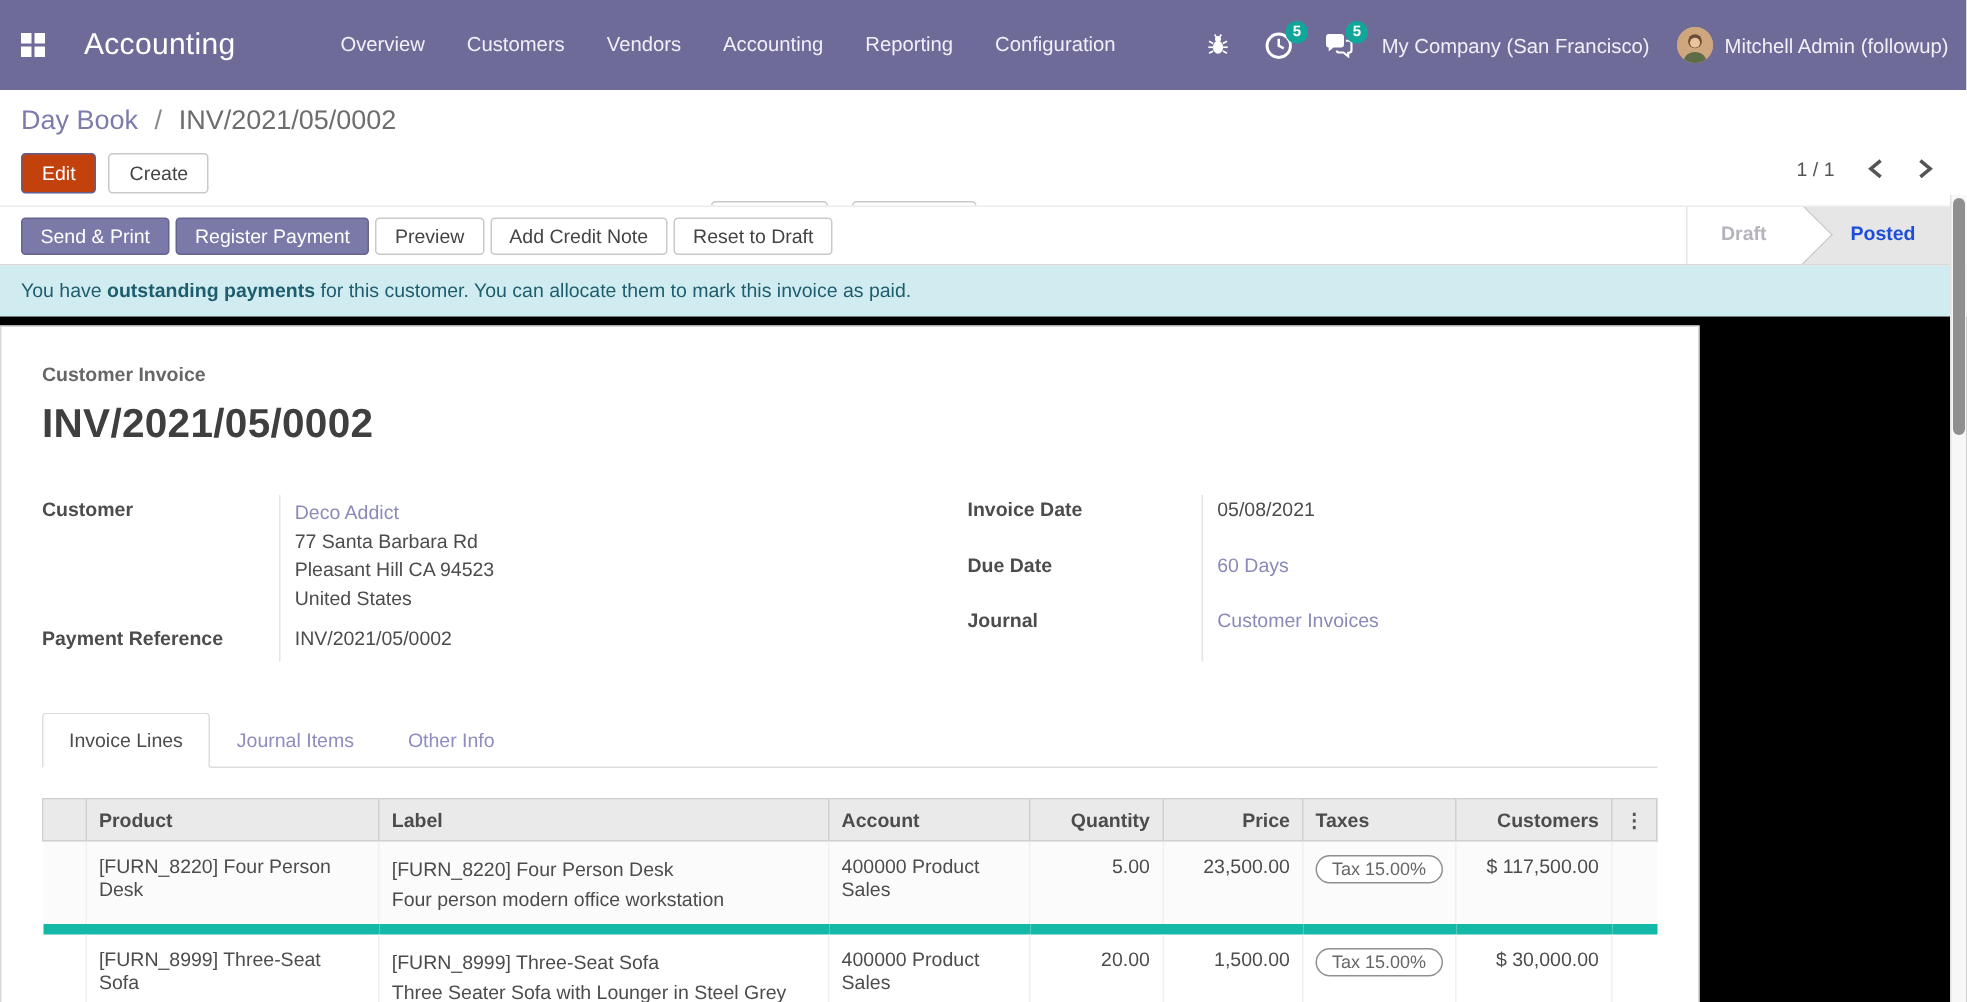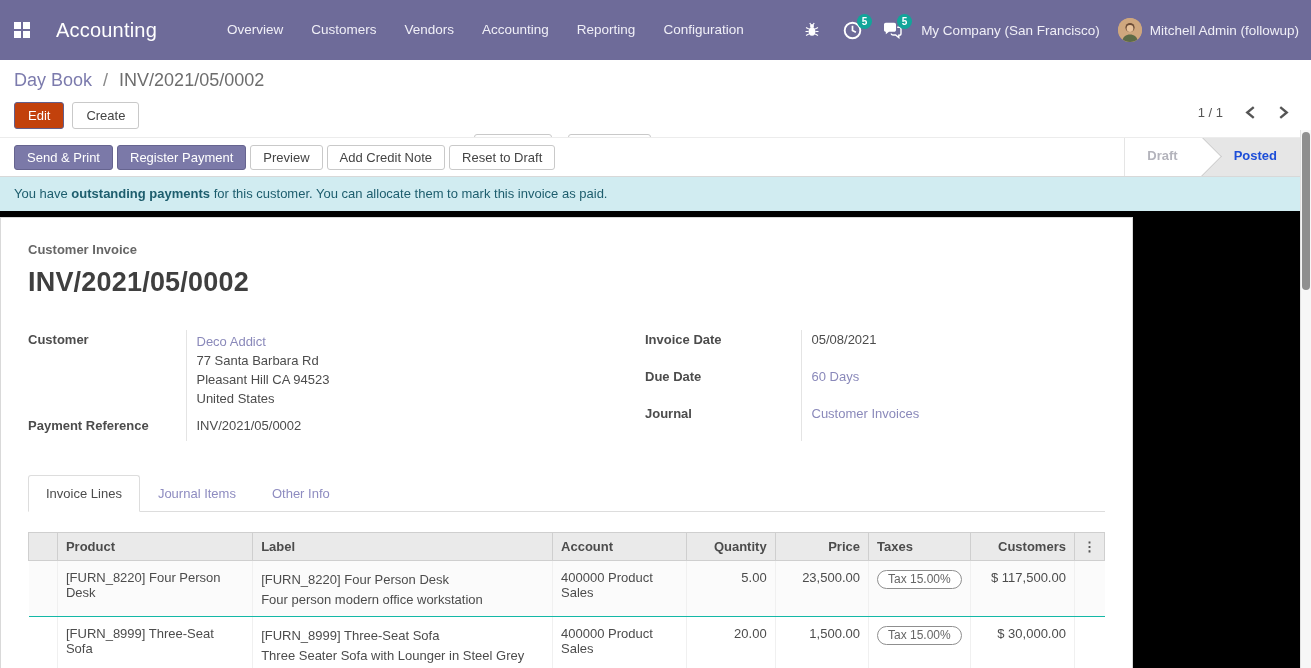--- a/index.html
+++ b/index.html
@@ -99,21 +99,21 @@
   table.lines th.num, table.lines td.num { text-align:right; }
   table.lines th.handle { width:30px; }
   table.lines th.opt { width:20px; text-align:center; color:#555; cursor:pointer; }
   table.lines col.c-product { width:204px; }
   table.lines col.c-label { width:318px; }
   table.lines col.c-account { width:140px; }
   table.lines col.c-qty { width:90px; }
   table.lines col.c-price { width:95px; }
   table.lines col.c-tax { width:92px; }
   table.lines col.c-sub { width:106px; }
-  table.lines td { padding:9px 8px 6px; border-bottom:1px solid #14b8a6; vertical-align:top; border-left:1px solid #f0f0f0; }
+  table.lines td { padding:9px 8px 6px; border-bottom:7px solid #14b8a6; vertical-align:top; border-left:1px solid #f0f0f0; }
   table.lines td:first-child { border-left:none; }
   table.lines tr.r-odd td { background:#fbfbfb; }
   .lbl2 { line-height:20px; }
   .tax-pill {
     display:inline-block; border:1px solid #8f8f8f; border-radius:11px; padding:1px 10px 2px;
     font-size:12px; color:#666; background:#fff; white-space:nowrap;
   }
 
   
   .scrollbar { position:absolute; top:130px; right:0; bottom:0; width:11px; background:#f7f7f7; border-left:1px solid #e2e2e2; z-index:60; }

